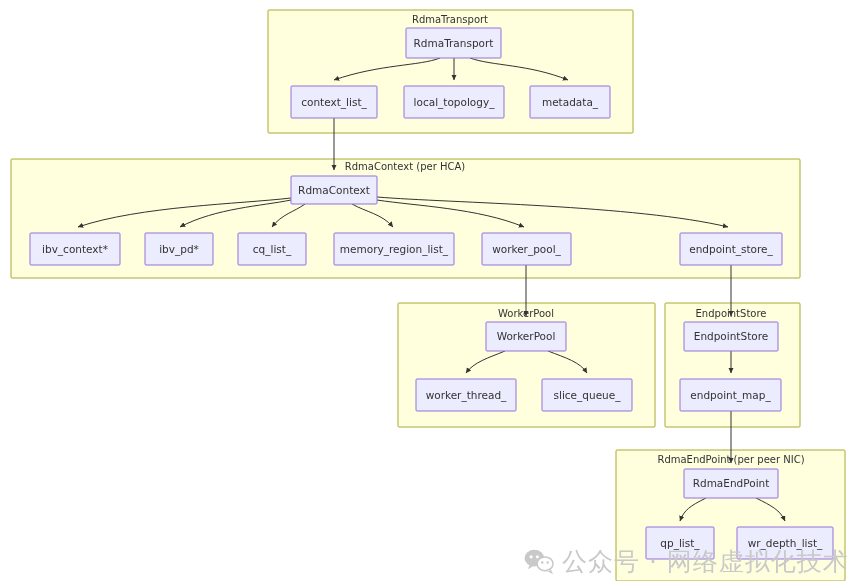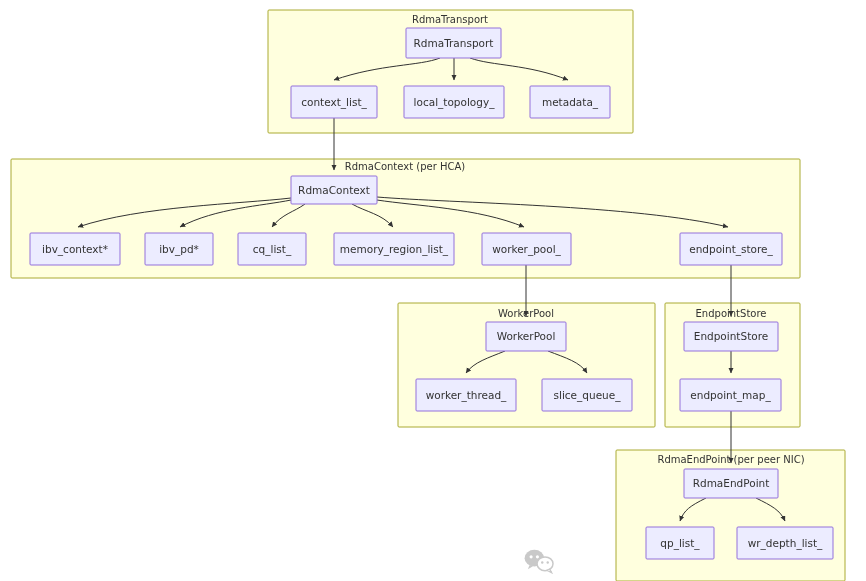--- a/index.html
+++ b/index.html
@@ -217,14 +217,15 @@
     <svg class="watermark-logo" viewBox="0 0 32 28">
       <ellipse cx="11" cy="11" rx="10.5" ry="9" fill="#c9c9c9"></ellipse>
       <path d="M6,18 L4,23 L9.5,19.6 z" fill="#c9c9c9"></path>
       <circle cx="7.5" cy="9.5" r="1.7" fill="#ffffff"></circle>
       <circle cx="14.3" cy="9.5" r="1.7" fill="#ffffff"></circle>
       <ellipse cx="22.5" cy="17" rx="8.6" ry="7.4" fill="#ffffff" stroke="#c9c9c9" stroke-width="1.6"></ellipse>
       <path d="M27.5,22.6 L29.6,26.6 L24.6,24 z" fill="#ffffff" stroke="#c9c9c9" stroke-width="1.4"></path>
       <circle cx="19.5" cy="15.6" r="1.3" fill="#c9c9c9"></circle>
       <circle cx="25.4" cy="15.6" r="1.3" fill="#c9c9c9"></circle>
     </svg>
+    <span class="watermark-text">公众号 · 网络虚拟化技术</span>
   </div>
 </div>
 
 </body></html>

